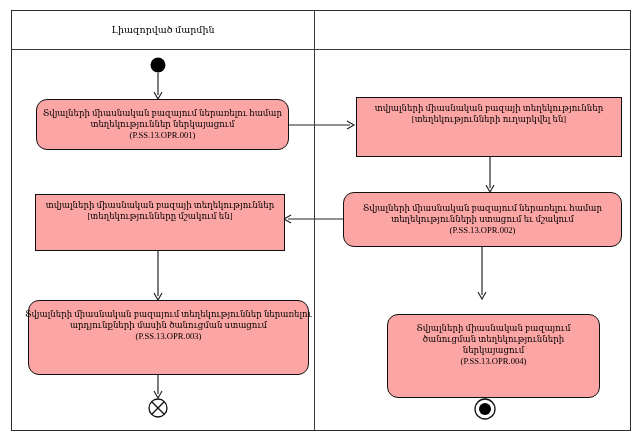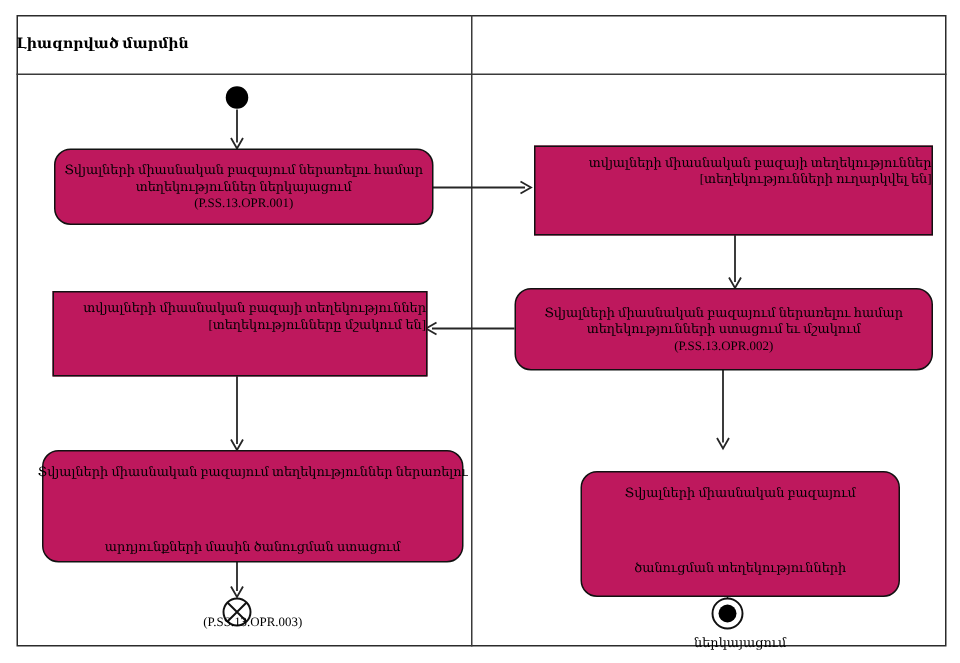--- a/index.html
+++ b/index.html
@@ -8,30 +8,30 @@
     font-family:"Liberation Serif","DejaVu Serif",serif; color:#000;
     overflow:hidden;
   }
   .frame { position:absolute; left:11px; top:10px; width:618px; height:419px;
     border:1.5px solid #2b2b2b; }
   .lane-divider { position:absolute; left:314px; top:10px; width:0; height:421px;
     border-left:1.5px solid #3a3a3a; }
   .header-rule { position:absolute; left:11px; top:49px; width:620px; height:0;
     border-top:1.5px solid #3a3a3a; }
   .lane-title { position:absolute; top:10px; height:39px; display:flex;
-    align-items:center; justify-content:flex-start; font-size:9.5px;font-weight:bold; }
+    align-items:center; justify-content:center; font-size:9.5px; }
   .lane-title.left  { left:11px;  width:304px; }
   .lane-title.right { left:315px; width:316px; }
-  .node { position:absolute; background:#be185d; border:1.2px solid #111;
+  .node { position:absolute; background:#fca5a5; border:1.2px solid #111;
     display:flex; flex-direction:column; align-items:center;
     text-align:center; font-size:8.6px; line-height:11px; }
   .node .ln { white-space:nowrap; }
   .action { border-radius:11px; justify-content:center; }
-  .objectnode { border-radius:0; justify-content:flex-start; padding-top:5px;align-items:flex-end; }
-  .action.top-align { justify-content:flex-start; padding-top:8px;gap:39px; }
+  .objectnode { border-radius:0; justify-content:flex-start; padding-top:5px; }
+  .action.top-align { justify-content:flex-start; padding-top:8px; }
   svg.overlay { position:absolute; left:0; top:0; width:640px; height:442px;
     pointer-events:none; }
   .conn { stroke:#262626; stroke-width:1.2; fill:none; }
   .nodeline { stroke:#111; stroke-width:1.3; fill:none; }
 </style>
 </head>
 <body>
 
 <div class="stage">
 

